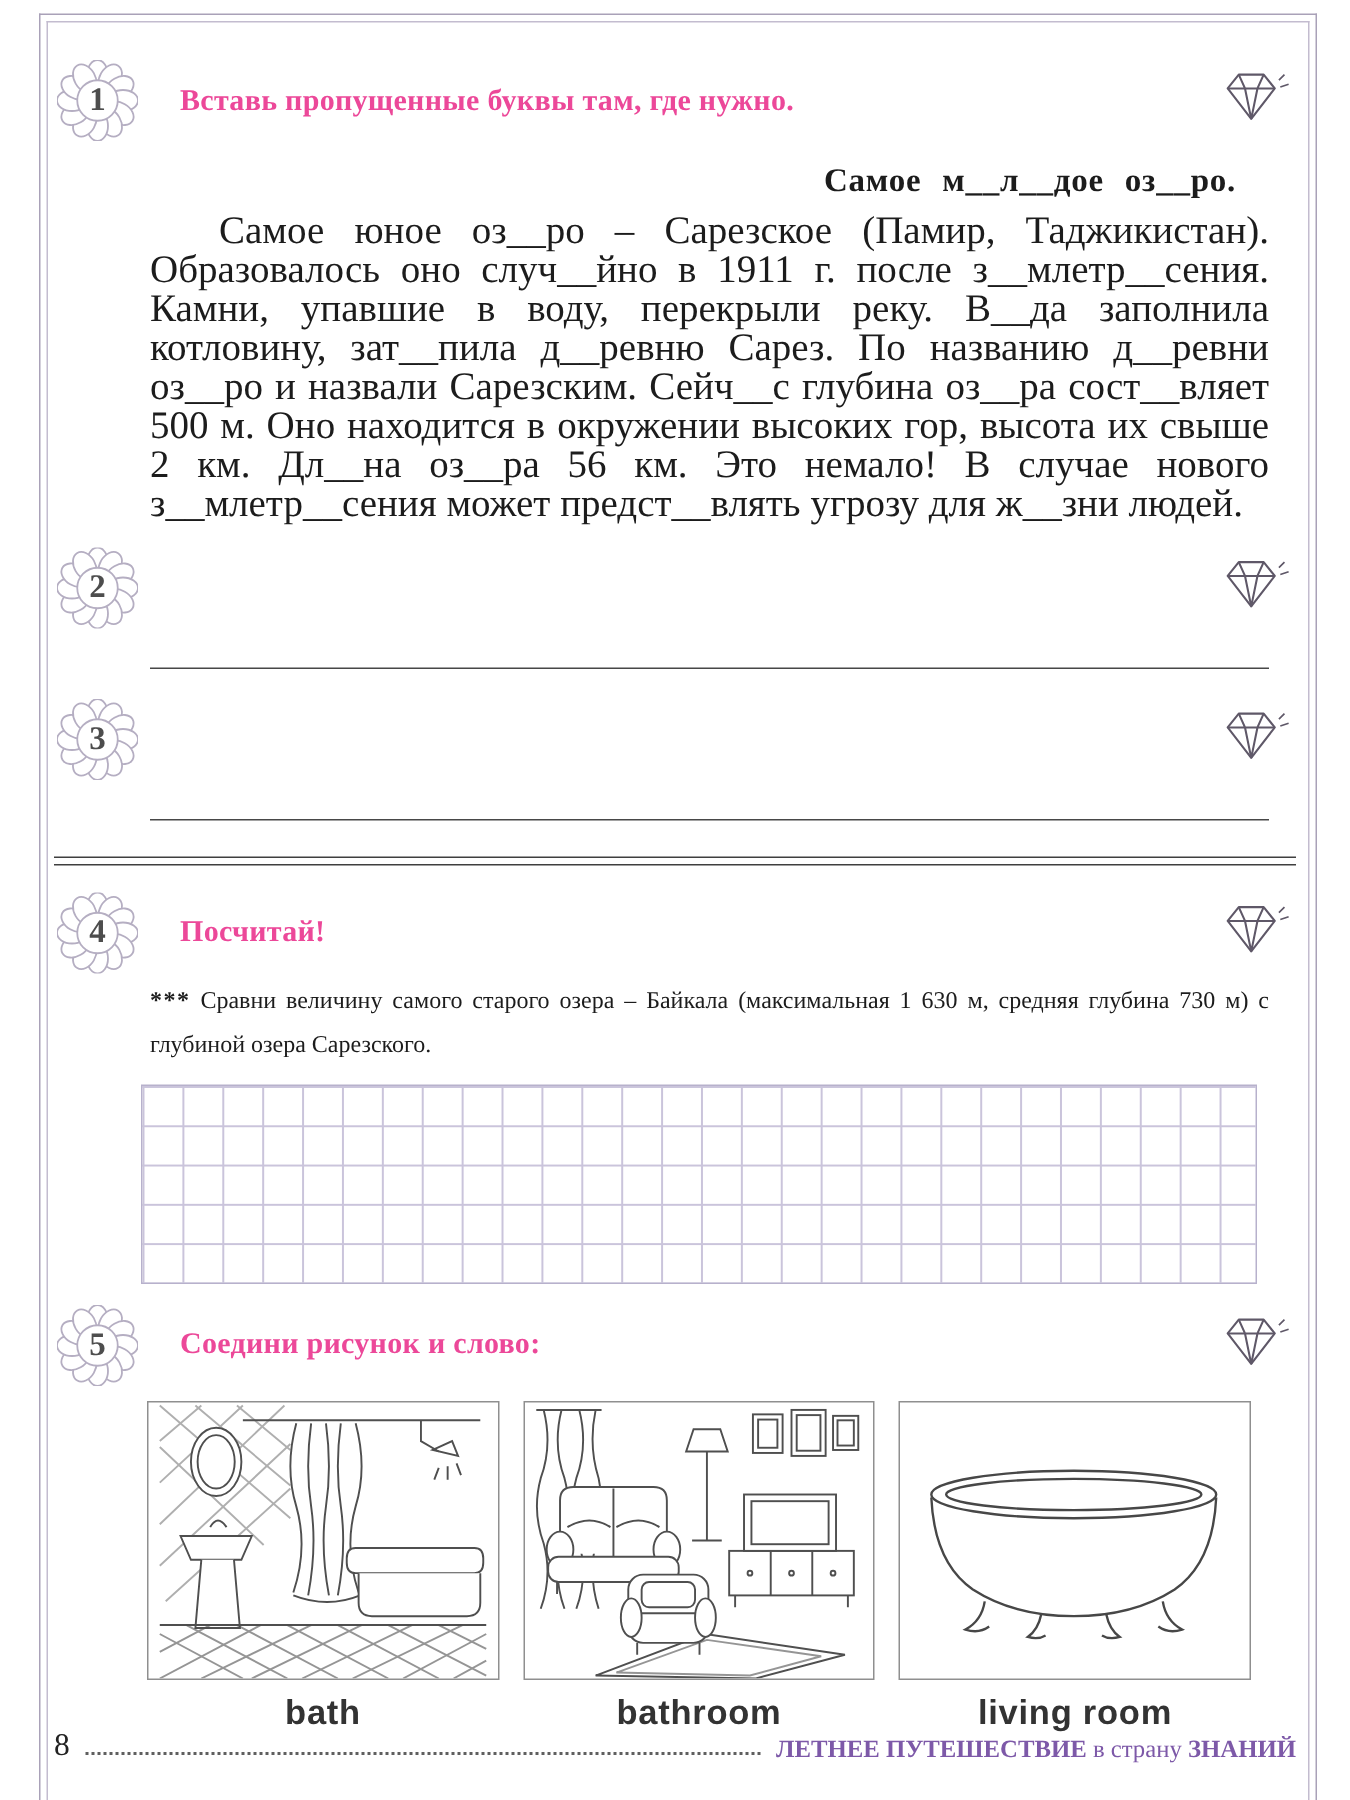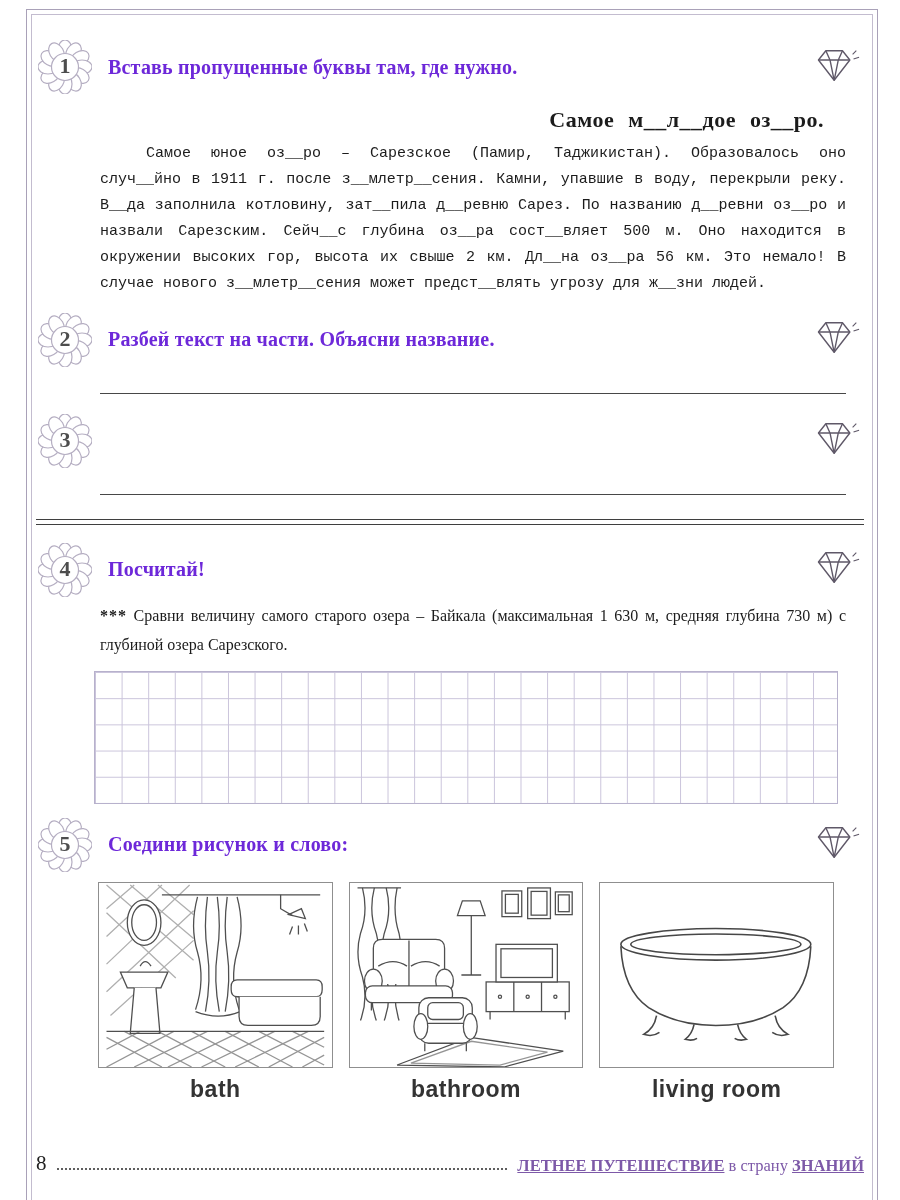--- a/index.html
+++ b/index.html
@@ -13,27 +13,27 @@
   .frame-inner{position:absolute;top:14px;left:31px;right:27px;bottom:-5px;
     border-top:1px solid #c3bccf;border-left:1px solid #c3bccf;border-right:1px solid #c3bccf;}
 
   .content{position:absolute;top:40px;left:36px;right:36px;}
 
   .task-row{display:flex;align-items:center;gap:16px;}
   .badge{width:54px;height:54px;position:relative;flex:0 0 auto;margin-left:2px;}
   .badge svg{display:block;}
   .badge-num{position:absolute;inset:0;display:flex;align-items:center;justify-content:center;
     font:700 22px "Liberation Serif", serif;color:#4d4d4d;padding-bottom:2px;}
-  .task-heading{font:700 20px/1.25 "Liberation Serif", serif;color:#6d28d9;margin:0;letter-spacing:.2px;}
+  .task-heading{font:700 20px/1.25 "Liberation Serif", serif;color:#ec4899;margin:12px;letter-spacing:.2px;}
   .gem{margin-left:auto;margin-right:4px;flex:0 0 auto;}
 
   .ex1-title{text-align:right;font:700 22px/1.3 "Liberation Serif", serif;margin:12px 40px 2px 40px;
     word-spacing:8px;letter-spacing:.5px;}
-  .ex1-paragraph{font-size:15px;line-height:26px;text-align:justify;text-indent:46px;
-    margin:6px 18px 0 64px;font-family:Liberation Mono, monospace;}
+  .ex1-paragraph{font-size:26px;line-height:26px;text-align:justify;text-indent:46px;
+    margin:6px 18px 0 64px;}
 
   .mt-a{margin-top:16px;} .mt-b{margin-top:20px;} .mt-c{margin-top:18px;} .mt-d{margin-top:14px;}
   .write-line{border-bottom:1.6px solid #474747;margin:26px 18px 0 64px;height:0;}
   .double-rule{margin-top:24px;height:4px;border-top:1.5px solid #3f3f3f;border-bottom:1.5px solid #3f3f3f;}
 
   .ex4-text{font-size:16px;line-height:29px;text-align:justify;margin:4px 18px 0 64px;}
   .ex4-text b{letter-spacing:1px;}
 
   .grid-area{margin:12px 26px 0 58px;height:131px;border:1px solid #b7b1cc;
     background-image:linear-gradient(#cac4db 1px, transparent 1px),
@@ -44,21 +44,21 @@
   .pic-box{flex:1 1 0;height:184px;border:1px solid #8f8f8f;margin:0;background:#fff;overflow:hidden;}
   .pic-box svg{display:block;width:100%;height:100%;}
   .captions{display:flex;gap:16px;margin:8px 30px 0 62px;}
   .caption{flex:1 1 0;text-align:center;
     font:700 23px/1.2 "Liberation Sans", sans-serif;color:#333333;letter-spacing:.5px;}
 
   .footer{position:absolute;left:36px;right:36px;bottom:24px;display:flex;align-items:flex-end;gap:10px;}
   .page-num{font:400 21px "Liberation Serif", serif;color:#222;}
   .leader{flex:1 1 auto;border-bottom:2.4px dotted #5f5f5f;height:0;margin-bottom:6px;}
   .footer-text{font:400 16.5px "Liberation Serif", serif;color:#7d59a8;white-space:nowrap;}
-  .footer-text b{font-weight:700;text-decoration:underline;}
+  .footer-text b{font-weight:700;}
 </style>
 </head>
 <body>
 
 <svg width="0" height="0" style="position:absolute" aria-hidden="true">
   <defs>
     <g id="flowerShape" stroke="#b5aec2" stroke-width="1.2" fill="#ffffff">
       <ellipse cx="27" cy="10" rx="7" ry="10"></ellipse>
       <ellipse cx="27" cy="10" rx="7" ry="10" transform="rotate(30 27 27)"></ellipse>
       <ellipse cx="27" cy="10" rx="7" ry="10" transform="rotate(60 27 27)"></ellipse>
@@ -103,21 +103,20 @@
     <h3 class="ex1-title">Самое м__л__дое оз__ро.</h3>
     <p class="ex1-paragraph">Самое юное оз__ро – Сарезское (Памир, Таджикистан). Образовалось оно случ__йно в 1911 г. после з__млетр__сения. Камни, упавшие в воду, перекрыли реку. В__да заполнила котловину, зат__пила д__ревню Сарез. По названию д__ревни оз__ро и назвали Сарезским. Сейч__с глубина оз__ра сост__вляет 500 м. Оно находится в окружении высоких гор, высота их свыше 2 км. Дл__на оз__ра 56 км. Это немало! В случае нового з__млетр__сения может предст__влять угрозу для ж__зни людей.</p>
 
     <div class="task-row mt-a">
       <div class="badge">
         <svg viewBox="0 0 54 54" width="54" height="54">
             <use href="#flowerShape"></use>
           </svg>
         <span class="badge-num">2</span>
       </div>
-      <h2 class="task-heading">Разбей текст на части. Объясни название.</h2>
       <span class="gem"><svg viewBox="0 0 52 40" width="48" height="37">
             <use href="#gemShape"></use>
           </svg></span>
     </div>
     <div class="write-line"></div>
 
     <div class="task-row mt-b">
       <div class="badge">
         <svg viewBox="0 0 54 54" width="54" height="54">
             <use href="#flowerShape"></use>

